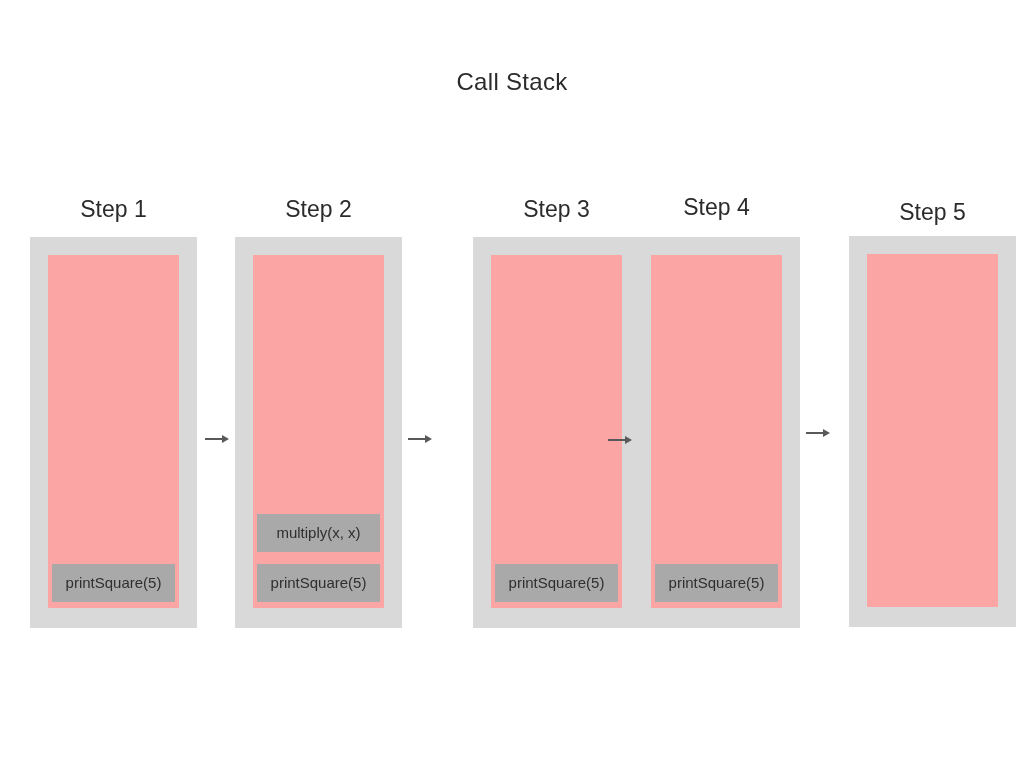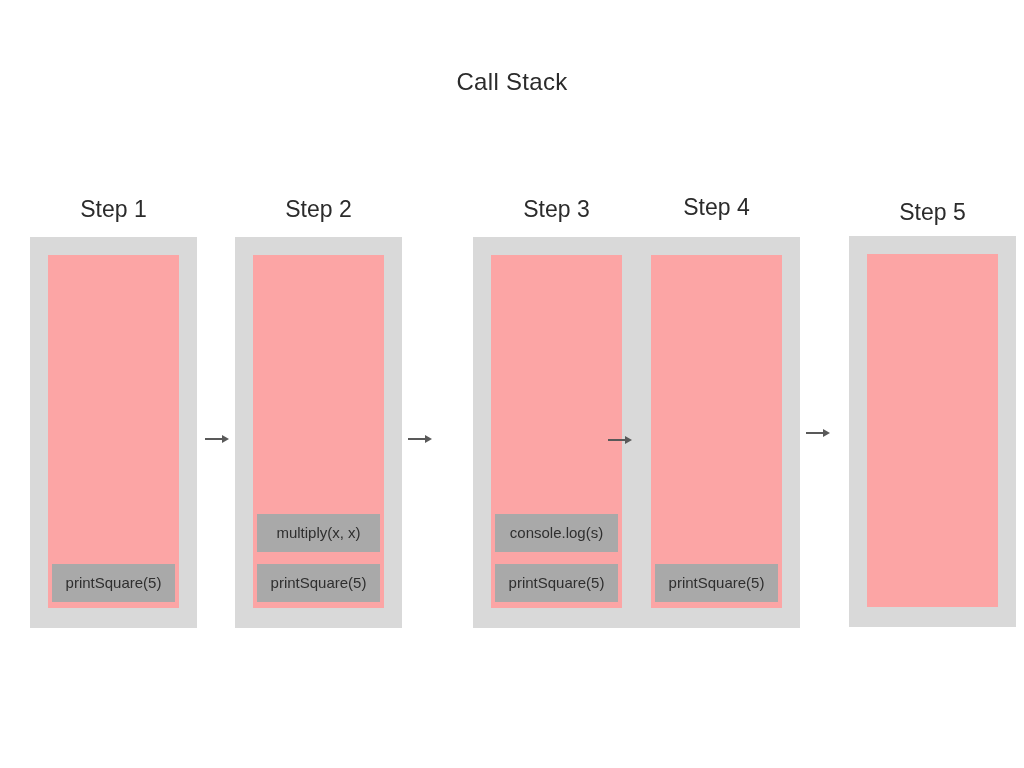--- a/index.html
+++ b/index.html
@@ -106,21 +106,20 @@
         <div class="frame-item">multiply(x, x)</div>
         <div class="frame-item">printSquare(5)</div>
       </div>
     </div>
   </section>
 
   <section class="step s3">
     <div class="step-label">Step 3</div>
     <div class="frame">
       <div class="stack-area">
-        <div class="frame-item">console.log(s)</div>
         <div class="frame-item">printSquare(5)</div>
       </div>
     </div>
   </section>
 
   <section class="step s4">
     <div class="step-label">Step 4</div>
     <div class="frame">
       <div class="stack-area">
         <div class="frame-item">printSquare(5)</div>

